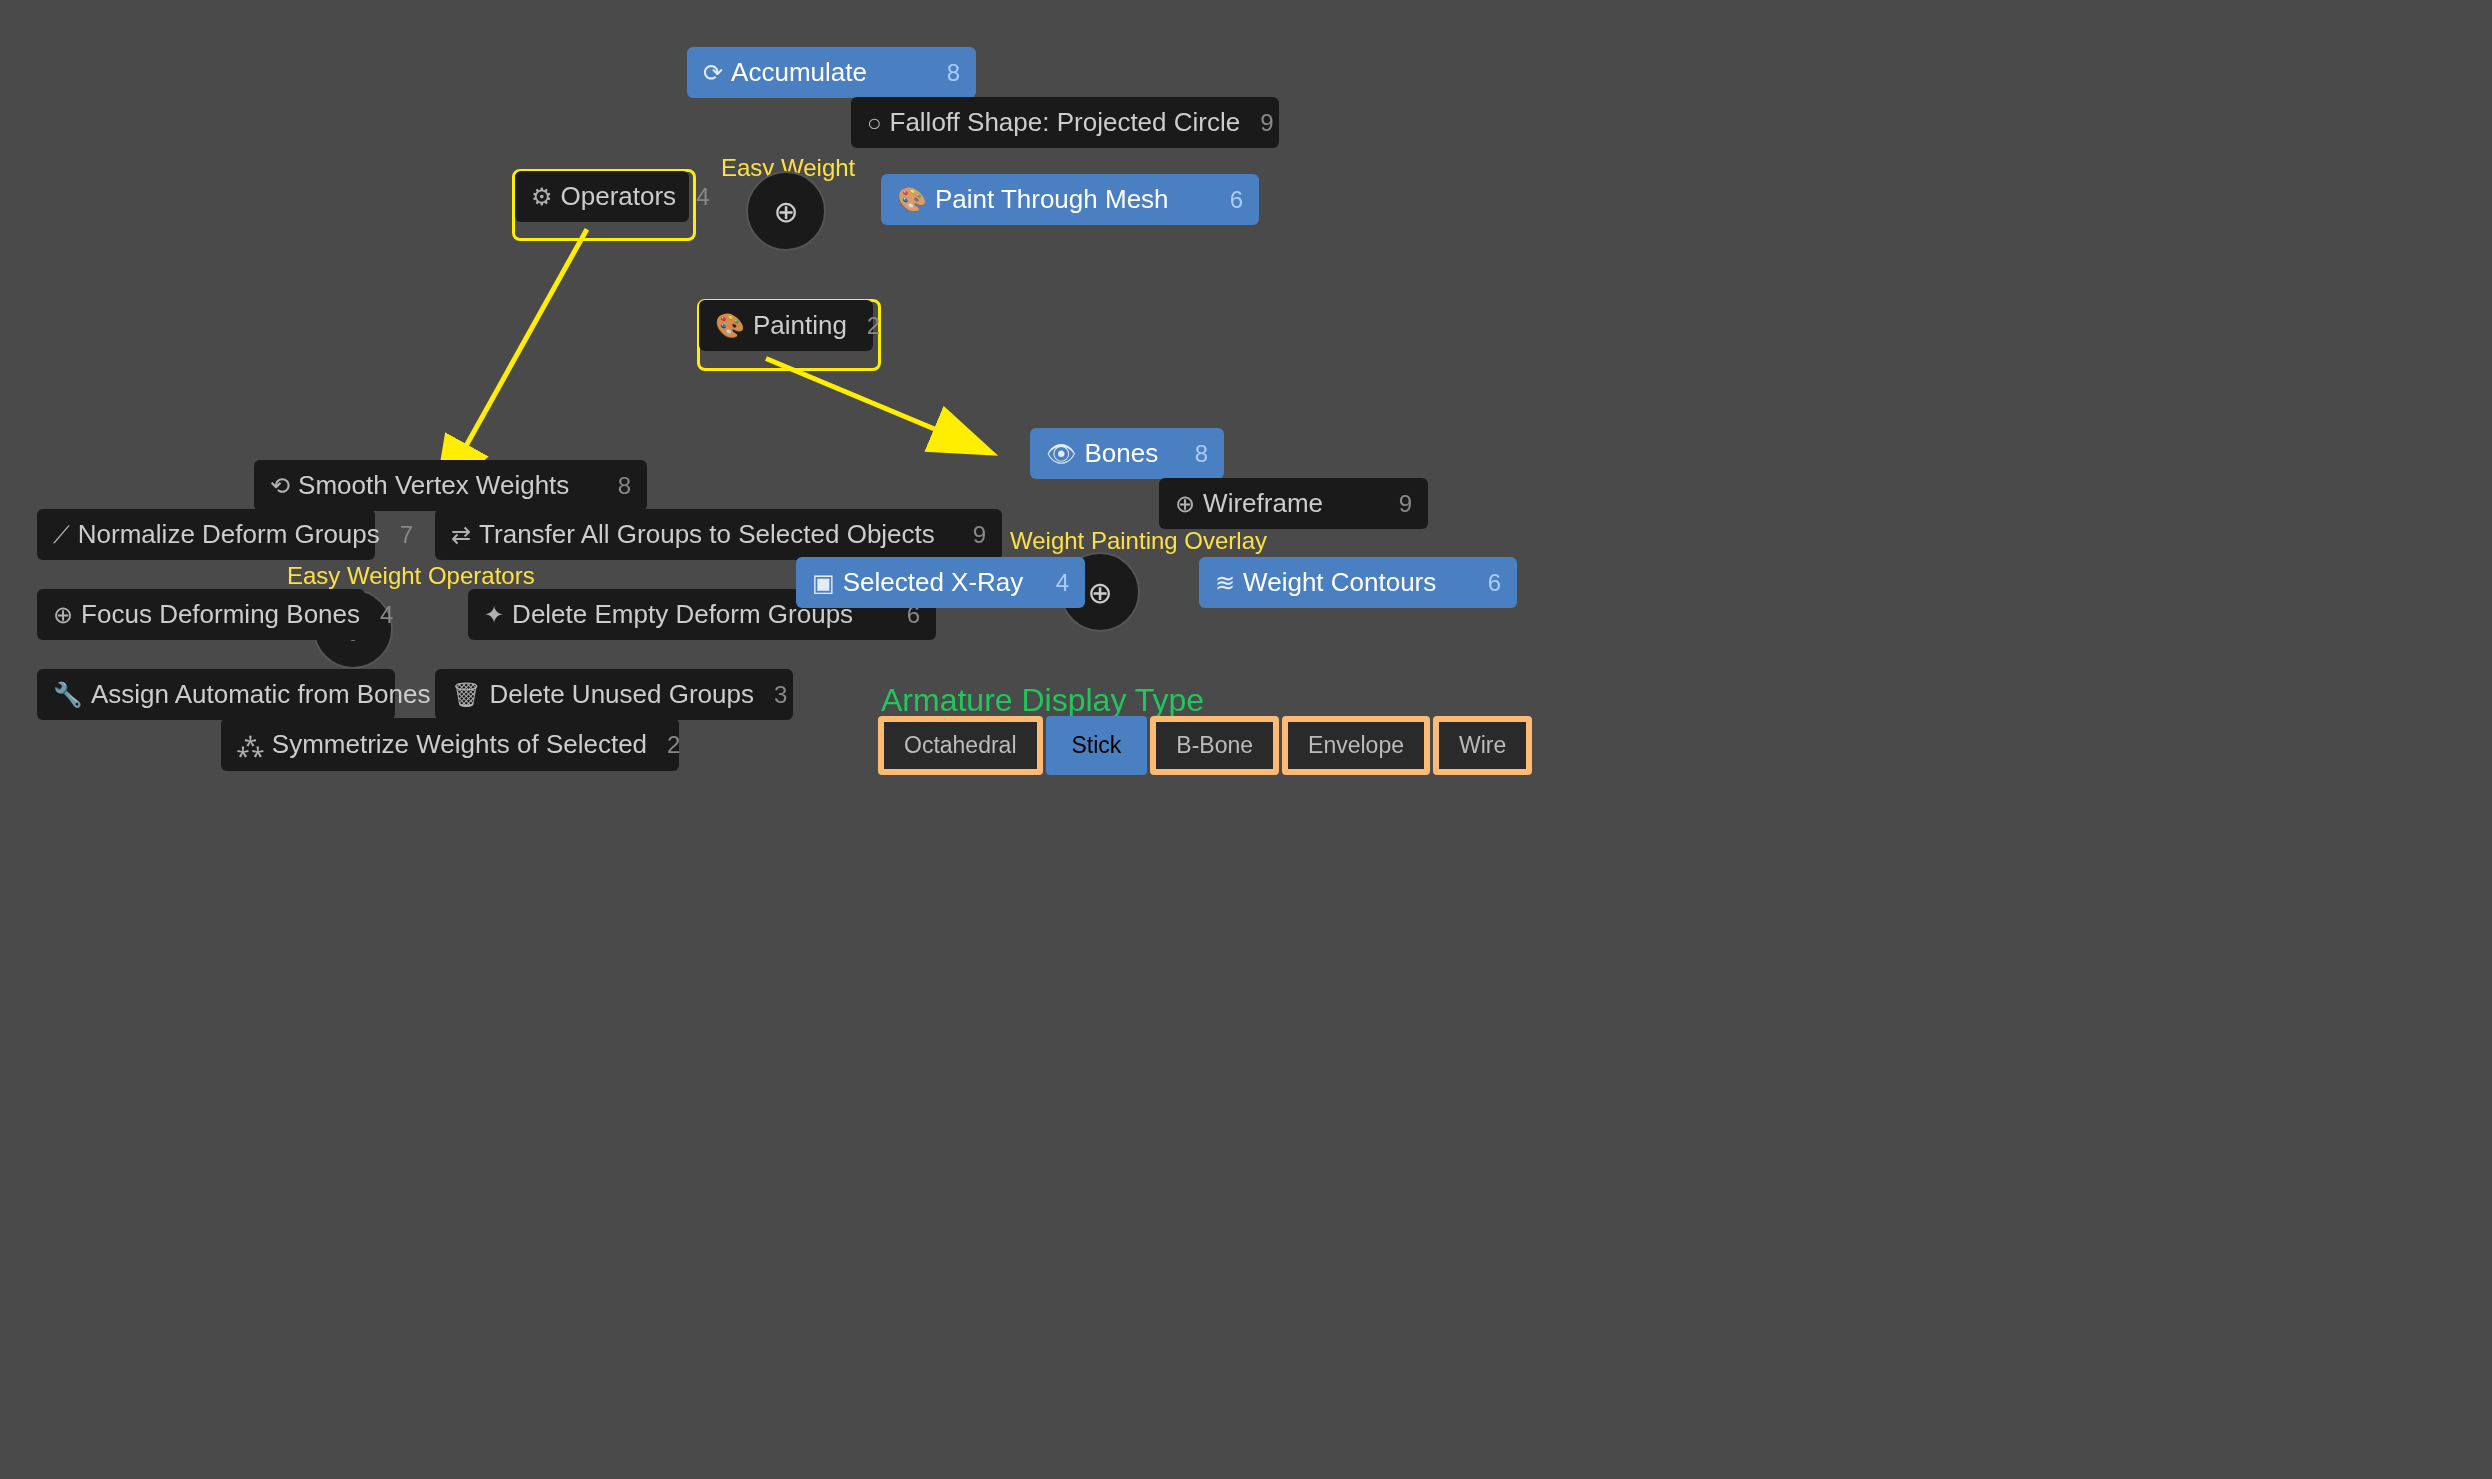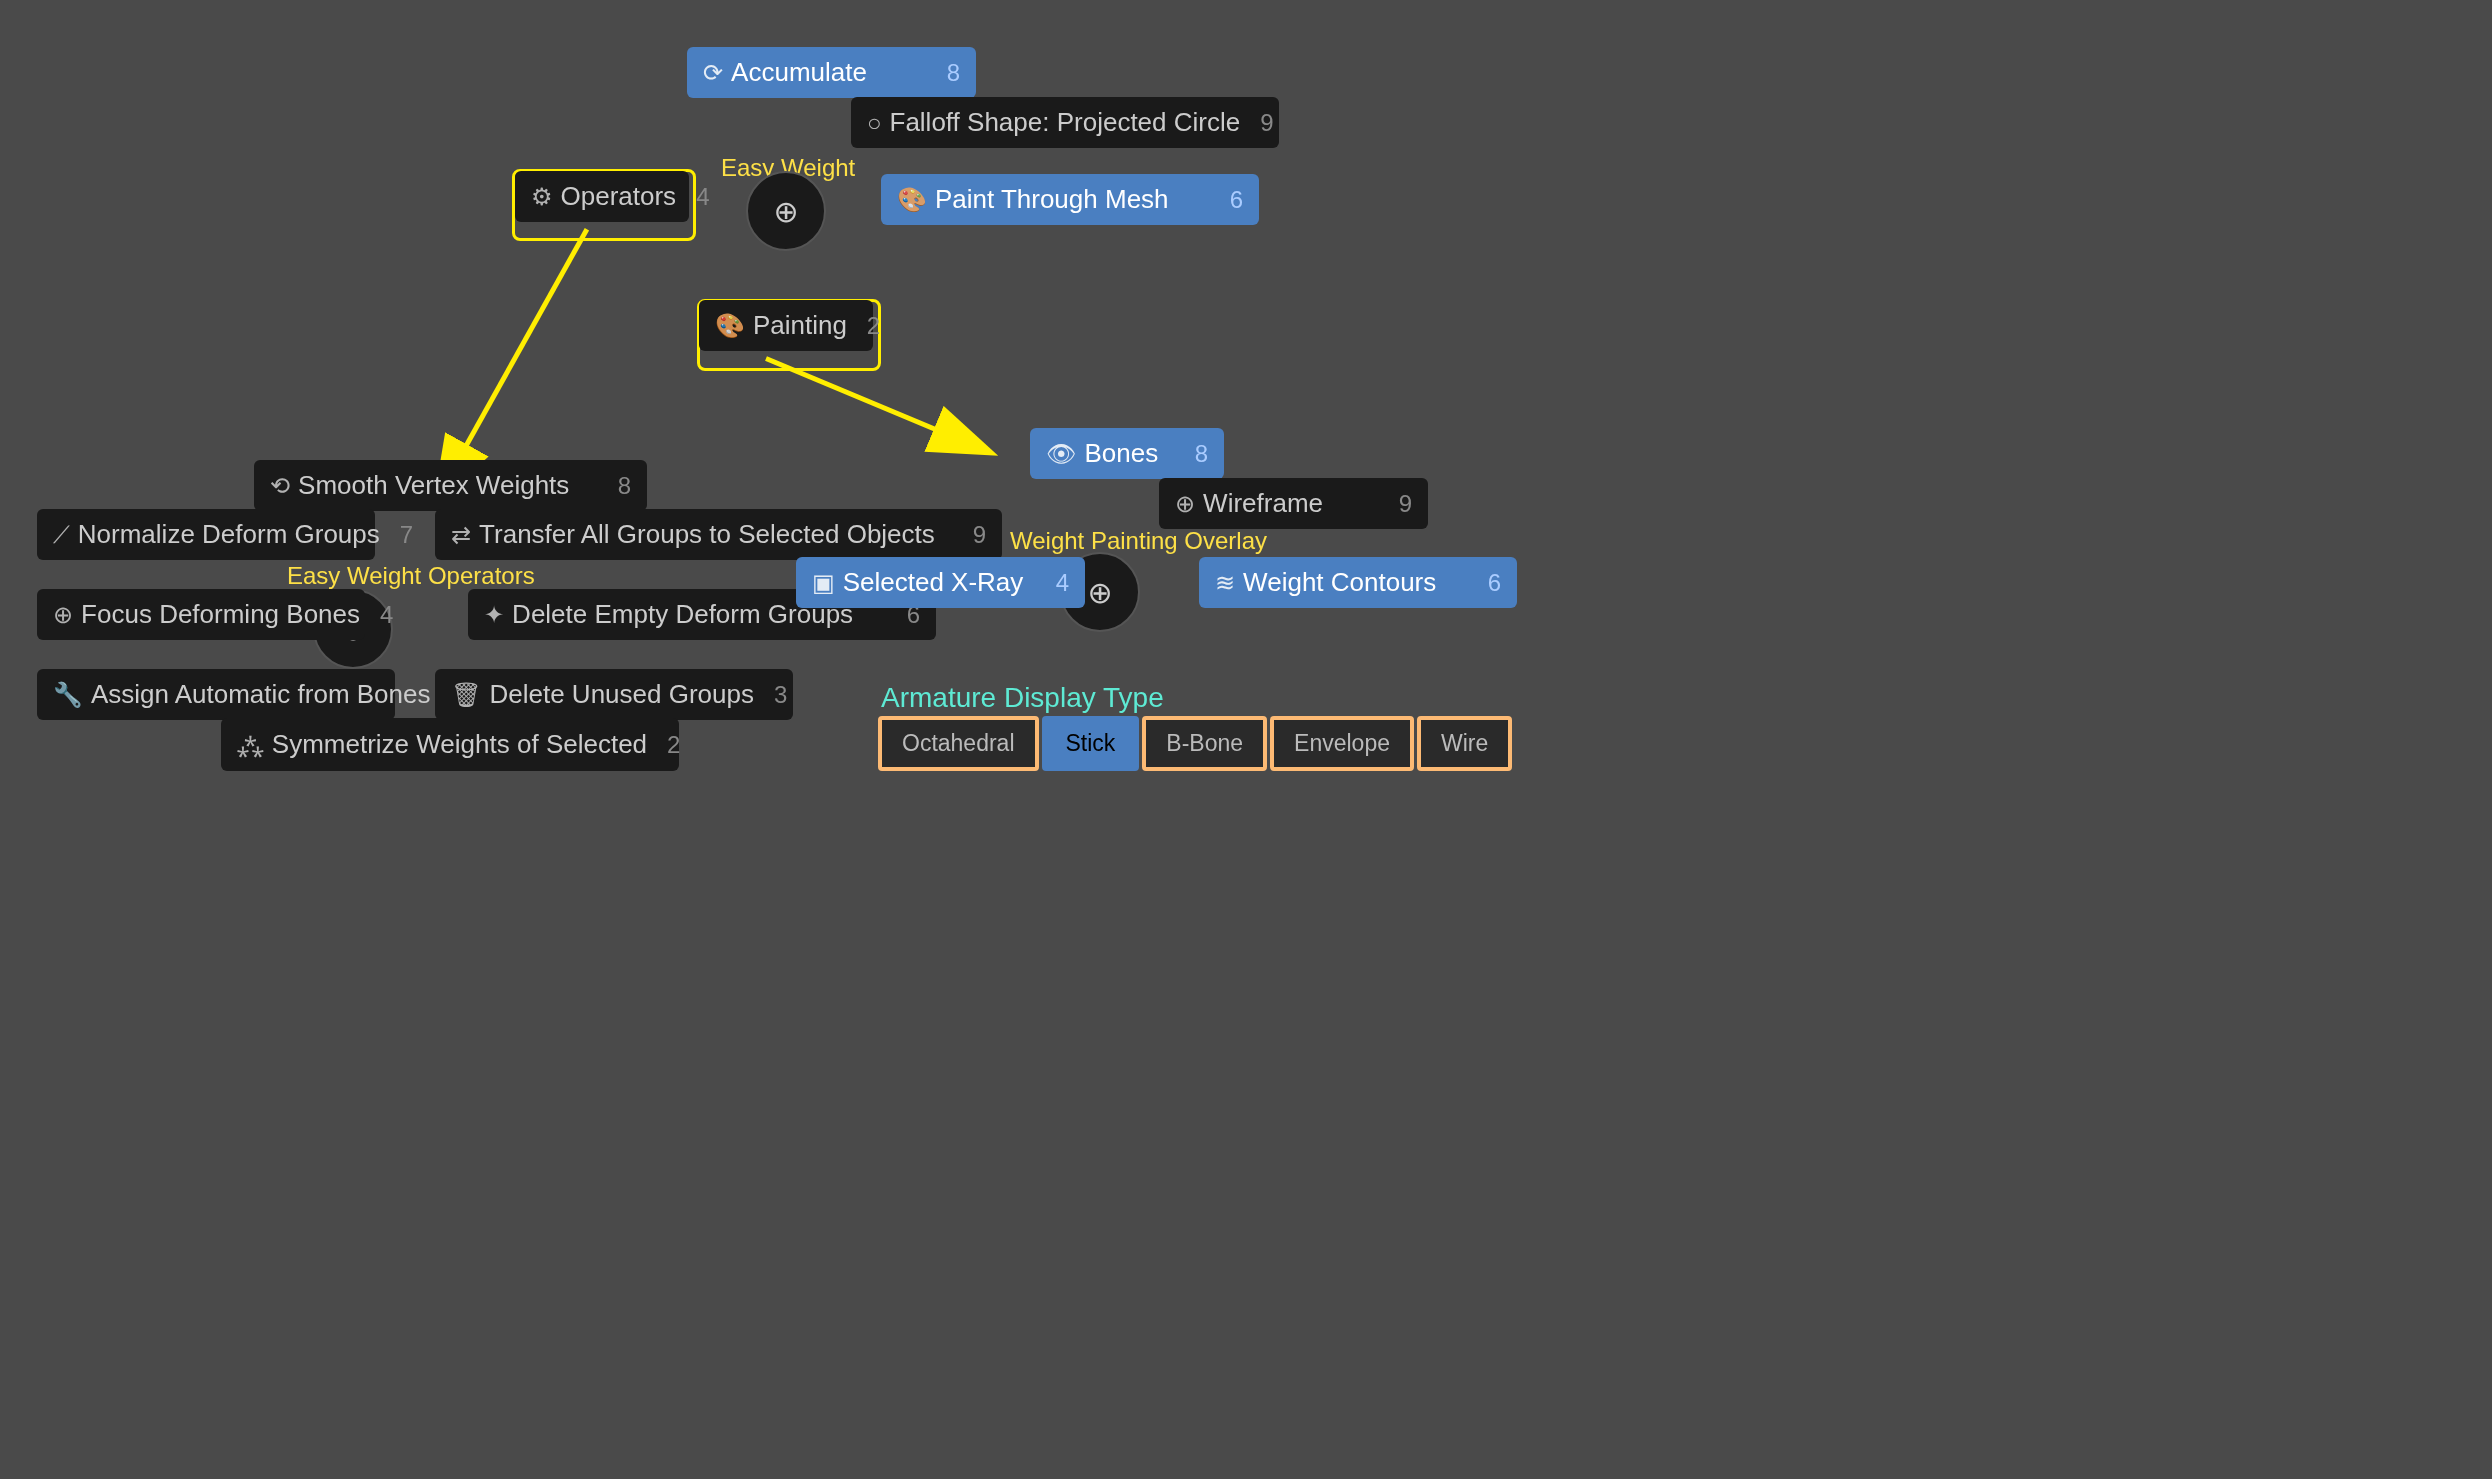--- a/index.html
+++ b/index.html
@@ -101,37 +101,37 @@
     .display-group {
       position: absolute;
       display: flex;
       align-items: center;
       gap: 3px;
     }
 
     .disp-btn {
       padding: 10px 20px;
       font-size: 23px;
-      border: 4px solid #fdba74;
+      border: 6px solid #fdba74;
       background: #2a2a2a;
       color: #bbb;
       cursor: pointer;
       border-radius: 4px;
     }
 
     .disp-btn.active {
       background: #4a7fc1;
       color: #000000;
       border-color: #4a7fc1;
     }
 
     .display-label {
       position: absolute;
-      color: #5eead4;
-      font-size: 28px;
+      color: #22c55e;
+      font-size: 32px;
     }
   </style>
 </head>
 <body>
 
 <svg class="arrow-svg" viewBox="0 0 2505 1487" xmlns="http://www.w3.org/2000/svg">
 
   <defs>
     <marker id="arrowhead-yellow" markerWidth="14" markerHeight="10" refX="10" refY="5" orient="auto">
       <polygon points="0 0, 14 5, 0 10" fill="#ffee00"></polygon>

